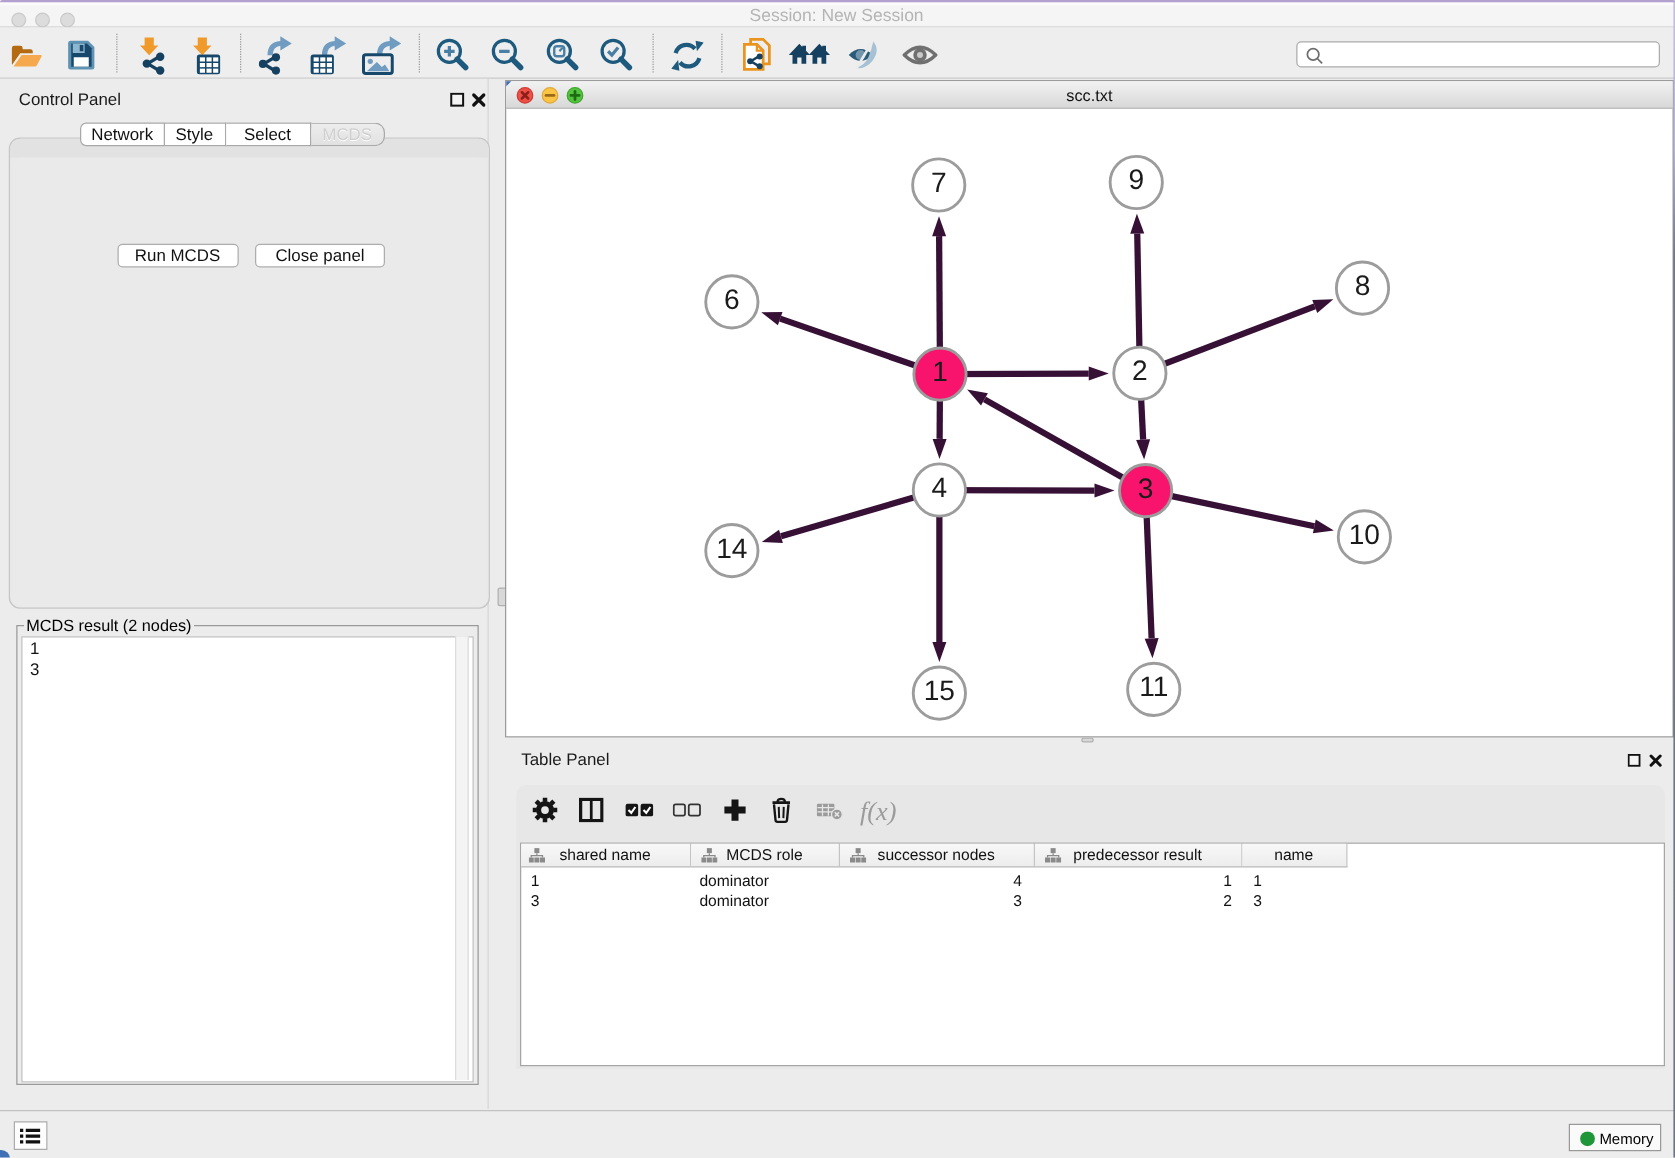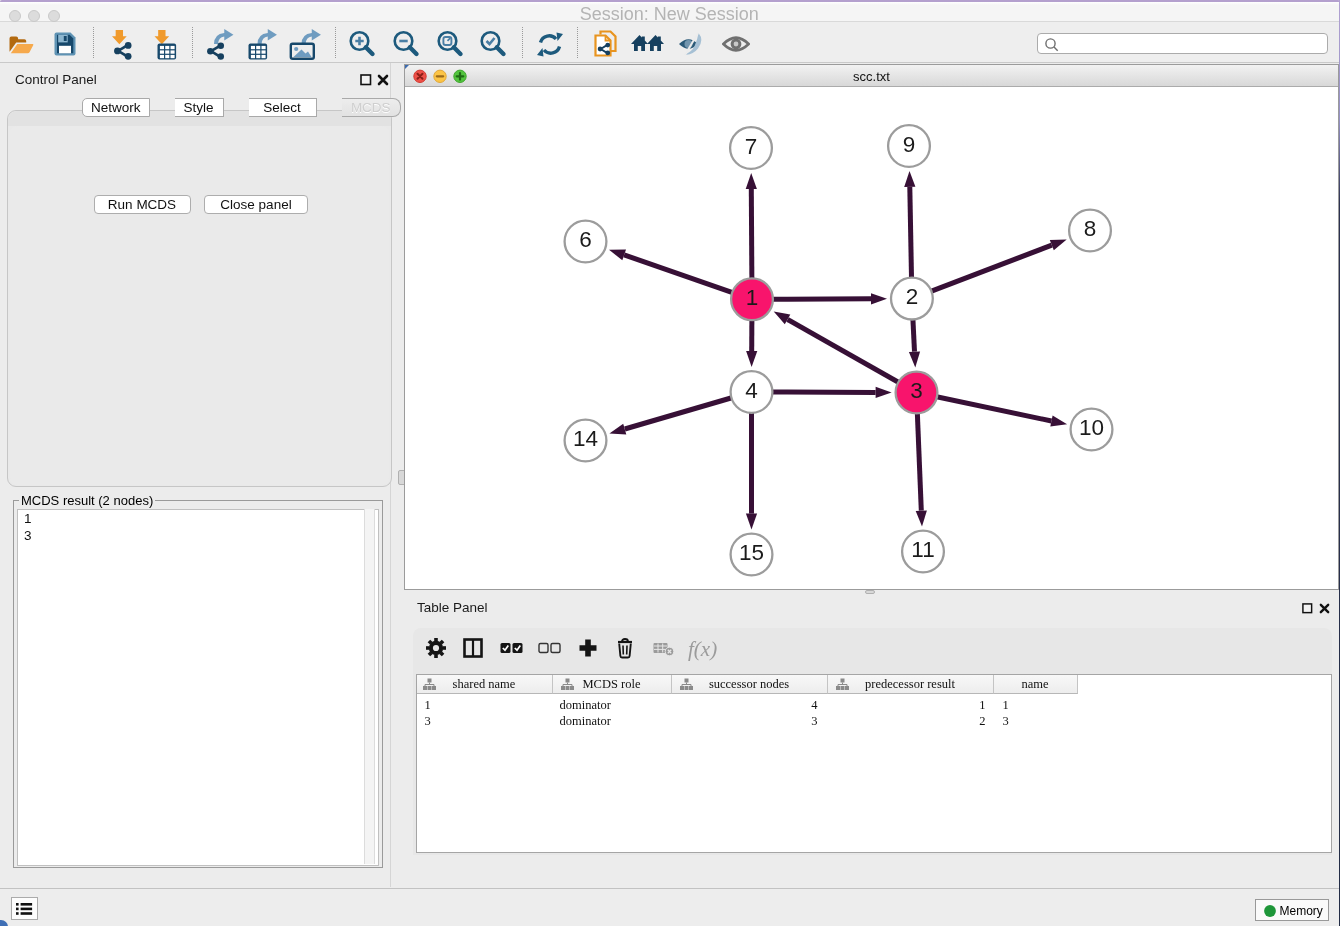--- a/index.html
+++ b/index.html
@@ -3,21 +3,21 @@
 <meta charset="utf-8">
 <style>
 * { margin:0; padding:0; box-sizing:border-box; }
 html,body { width:1340px; height:926px; overflow:hidden; }
 body { font-family:"Liberation Sans", sans-serif; background:#ececec; position:relative; }
 .abs { position:absolute; }
 
 #topline { left:0; top:0; width:1340px; height:2px; background:#b4a0ce; border-radius:4px 4px 0 0; }
 #titlebar { left:0; top:2px; width:1338.5px; height:20px; background:linear-gradient(#ffffff,#f5f5f5 3px,#f5f5f5); border-bottom:1px solid #d9d9d9; }
 .tl-circ { position:absolute; top:7.5px; width:12px; height:12px; border-radius:50%; background:#dcdcdc; border:1px solid #c9c9c9; }
-#title-text { position:absolute; left:0; right:0; top:2px; text-align:center; font-size:18px; color:#b4b4b4; }
+#title-text { position:absolute; left:0; right:0; top:2px; text-align:center; font-size:14px; color:#b4b4b4; }
 #toolbar { left:0; top:22px; width:1338.5px; height:41px; background:#eeeeee; border-bottom:1px solid #c9c9c9; }
 .tsep { position:absolute; top:5px; height:31px; width:1px; border-left:1px dotted #9a9a9a; }
 .ticon { position:absolute; top:0; }
 #searchbox { position:absolute; left:1037px; top:11px; width:291px; height:21px; background:#ffffff; border:1px solid #ababab; border-radius:4px; }
 
 #leftpanel { left:0; top:63px; width:391px; height:824px; background:#ececec; border-right:1px solid #d5d5d5; }
 .panel-title { font-size:13.5px; color:#1a1a1a; }
 .tabrow { position:absolute; display:flex; z-index:3; }
 .tab { height:19px; background:#ffffff; border:1px solid #a9a9a9; border-left:none; font-size:13.5px; color:#111; text-align:center; line-height:18px; }
 .tab.first { border-left:1px solid #a9a9a9; border-radius:5px 0 0 5px; }
@@ -35,21 +35,21 @@
 #splitgrip-h { left:865px; top:589.5px; width:10px; height:4.5px; background:#d8d8d8; border:1px solid #b0b0b0; border-radius:2px; }
 #graph { transform: translateZ(0); }
 
 #netwin { left:404px; top:64px; width:935px; height:526px; border:1px solid #9b9b9b; background:#ffffff; }
 #nettitle { position:absolute; left:0; top:0; width:100%; height:21.5px; background:linear-gradient(#f2f2f2,#d8d8d8); border-bottom:1px solid #ababab; }
 #nettitle .t { position:absolute; left:0; width:100%; top:4px; text-align:center; font-size:13px; font-weight:normal; color:#111; }
 #netcorner { position:absolute; left:0; top:0; width:0; height:0; border-left:4px solid #3c6bb0; border-bottom:4px solid transparent; }
 
 #tablepanel { left:404px; top:595px; width:935px; height:292px; }
 #tp-toolbar { position:absolute; left:9px; top:33px; width:919px; height:227px; background:#e7e7e7; border-radius:8px 8px 0 0; }
-#tp-table { position:absolute; left:11.5px; top:78.5px; width:916px; height:179px; background:#ffffff; border:1px solid #a5a5a5;font-family:Liberation Serif, serif; }
+#tp-table { position:absolute; left:11.5px; top:78.5px; width:916px; height:179px; background:#ffffff; border:1px solid #a5a5a5; }
 .th { position:absolute; top:0; height:19px; background:linear-gradient(#f8f8f8,#ededed); border-right:1px solid #c4c4c4; border-bottom:1px solid #b7b7b7; font-size:12.5px; color:#111; text-align:center; line-height:19px; }
 .td { position:absolute; font-size:12.5px; color:#111; height:16px; line-height:16px; }
 
 .btab { height:19px; background:#ffffff; border:1px solid #a9a9a9; border-left:none; font-size:13.5px; color:#111; text-align:center; line-height:18px; }
 .btab.first { border-left:1px solid #a9a9a9; border-radius:9px 0 0 9px; }
 .btab.last { border-radius:0 9px 9px 0; }
 .btab.disabled { background:linear-gradient(#ededed,#e2e2e2); color:#cccccc; text-shadow:0 1px 0 #ffffff; }
 
 #statusbar { left:0; top:887.5px; width:1338.5px; height:38.5px; background:#ededed; border-top:1px solid #c2c2c2; }
 #listbtn { position:absolute; left:11px; top:8.5px; width:27px; height:23px; background:#fdfdfd; border:1px solid #ababab; }
@@ -220,21 +220,21 @@
   </div>
 </div>
 <div class="abs" id="leftpanel">
   <div class="panel-title abs" style="left:15px; top:9px;">Control Panel</div>
   <svg class="abs" style="left:360px; top:11px;" width="12" height="12" viewBox="0 0 12 12">
       <rect x="1" y="1" width="9.5" height="9.5" fill="#f3f3f3" stroke="#111" stroke-width="1.6"></rect>
     </svg>
   <svg class="abs" style="left:377px; top:10.5px;" width="12" height="12" viewBox="0 0 12 12">
       <path d="M2 2 L10 10 M10 2 L2 10" stroke="#111" stroke-width="2.6" stroke-linecap="round"></path>
     </svg>
-  <div class="tabrow" style="left:82px; top:35px;gap:25px;">
+  <div class="tabrow" style="left:64px; top:35px;">
     <div class="tab first" style="width:67.5px;">Network</div>
       <div class="tab" style="width:49px;">Style</div>
       <div class="tab" style="width:68px;">Select</div>
       <div class="tab last disabled" style="width:59.5px;">MCDS</div>
   </div>
   <div class="abs" id="tabcontent">
     <div style="position:absolute;left:0;top:0;width:100%;height:15px;background:#e2e2e2;border-radius:9px 9px 0 0;"></div>
       <div style="position:absolute;left:1.5px;top:15px;right:1.5px;bottom:1.5px;background:#eaeaea;border-radius:7px;"></div>
     <div class="btn" style="left:85.5px; width:97px;">Run MCDS</div>
     <div class="btn" style="left:196px; width:104px;">Close panel</div>

